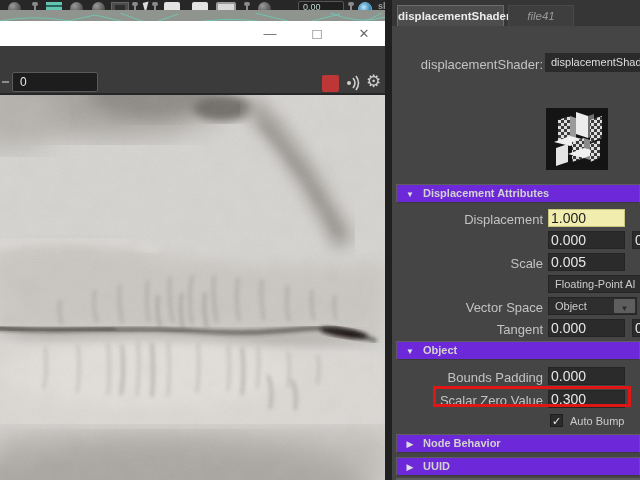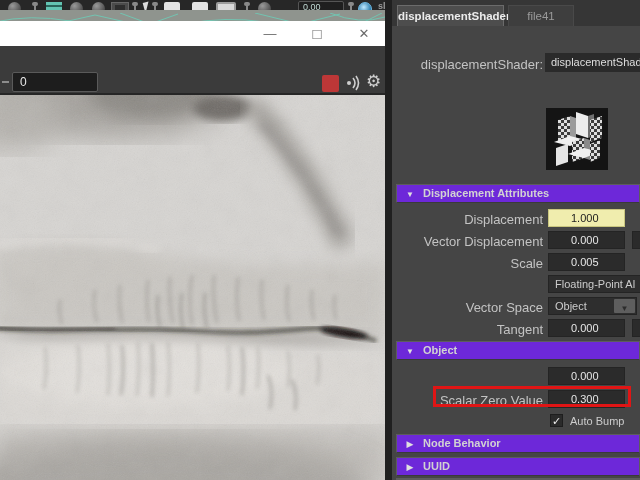--- a/index.html
+++ b/index.html
@@ -36,35 +36,35 @@
   #stop-btn{position:absolute;left:322px;top:29px;width:17px;height:17px;background:#bd3737;border-radius:2px;}
   #live-icon{position:absolute;left:345px;top:28px;width:18px;height:18px;}
   #gear-icon{position:absolute;left:364px;top:26px;width:19px;height:20px;color:#cfcfcf;font-size:17px;line-height:20px;text-align:center;}
   #render-image{position:absolute;left:0;top:74px;width:385px;height:385px;background:#d7d5d2;}
 
   
   #panel{position:absolute;left:392px;top:0;width:248px;height:480px;background:#454545;overflow:hidden;}
   #tabbar{position:absolute;left:0;top:0;width:248px;height:26px;background:#363636;}
   .tab{position:absolute;top:5px;height:21px;font-size:11.5px;line-height:20px;text-align:center;cursor:default;}
   .tab.active{left:5px;width:107px;background:#4d4d4d;border:1px solid #6b6b6b;border-bottom:none;color:#ececec;font-weight:600;}
-  .tab.inactive{left:116px;width:66px;background:#3e3e3e;border:1px solid #494949;border-bottom:none;color:#9b9b9b;}
+  .tab.inactive{left:116px;width:66px;background:#3e3e3e;border:1px solid #494949;border-bottom:none;color:#9b9b9b;font-style:italic;}
 
   .plabel{position:absolute;left:0;width:151px;text-align:right;color:#c3c3c3;font-size:13px;}
   #name-row .plabel{top:57px;}
   #name-field{position:absolute;left:153px;top:53px;width:100px;height:19px;background:#2a2a2a;color:#dedede;font-size:11px;line-height:19px;padding:0 6px;white-space:nowrap;overflow:hidden;}
   #sample-label{top:133px;}
   #sample-swatch{position:absolute;left:154px;top:108px;width:62px;height:62px;background:#141414;}
 
   .sect{position:absolute;left:4px;width:244px;height:19px;background:#6d28d9;border:1px solid #5d5d5d;border-bottom-color:#3a3a3a;color:#d2d2d2;font-size:11px;font-weight:bold;line-height:17px;cursor:default;}
   .sect .tri{display:inline-block;width:26px;text-align:center;color:#e0e0e0;font-size:8px;font-weight:normal;}
   .sect .tri.right{font-size:9px;}
 
   .arow{position:absolute;left:0;width:260px;height:22px;}
   .arow .plabel{top:4px;}
-  .afield{position:absolute;left:156px;top:1px;width:77px;height:18px;background:#2b2b2b;border:1px solid #242424;color:#e6e6e6;font-size:11px;line-height:16px;padding:0 22px;white-space:nowrap;}
+  .afield{position:absolute;left:156px;top:1px;width:77px;height:18px;background:#2b2b2b;border:1px solid #242424;color:#e6e6e6;font-size:14px;line-height:16px;padding:0 2px;white-space:nowrap;}
   .afield.hl{background:#f0edae;color:#1c1c1c;border-color:#c9c67f;}
   .afield.f2{left:240px;width:45px;}
   .adrop{position:absolute;left:156px;top:1px;height:18px;background:#2e2e2e;border:1px solid #242424;color:#cccccc;font-size:11px;line-height:16px;padding:0 6px;white-space:nowrap;}
   .adrop.wide{width:110px;}
   .adrop.narrow{width:89px;}
   .drop-btn{position:absolute;right:1px;top:1px;width:21px;height:14px;background:#5e5e5e;border-radius:1px;text-align:center;}
   .drop-btn span{color:#2c2c2c;font-size:8px;line-height:14px;}
 
   #autobump-row{position:absolute;left:0;top:412px;width:248px;height:20px;}
   #autobump-box{position:absolute;left:158px;top:2px;width:13px;height:13px;background:#2b2b2b;border:1px solid #1e1e1e;color:#f0f0f0;font-size:11px;line-height:13px;text-align:center;}
@@ -273,21 +273,20 @@
 
     <div class="sect" style="top:184px">
       <span class="tri">▼</span><span>Displacement Attributes</span>
     </div>
 
     <div class="arow" style="top:208px">
       <span class="plabel">Displacement</span>
       <span class="afield hl">1.000</span>
     </div>
     <div class="arow" style="top:230px">
-      <span class="plabel">Vector Displacement</span>
       <span class="afield">0.000</span>
       <span class="afield f2">0.0</span>
     </div>
     <div class="arow" style="top:252px">
       <span class="plabel">Scale</span>
       <span class="afield">0.005</span>
     </div>
     <div class="arow" style="top:274px">
       <div class="adrop wide"><span>Floating-Point Al</span></div>
     </div>
@@ -302,20 +301,21 @@
       <span class="plabel">Tangent</span>
       <span class="afield">0.000</span>
       <span class="afield f2">0.0</span>
     </div>
 
     <div class="sect" style="top:341px">
       <span class="tri">▼</span><span>Object</span>
     </div>
 
     <div class="arow" style="top:366px">
+      <span class="plabel">Bounds Padding</span>
       <span class="afield">0.000</span>
     </div>
     <div class="arow" style="top:389px">
       <span class="plabel">Scalar Zero Value</span>
       <span class="afield">0.300</span>
     </div>
     <div id="annotation-box"></div>
 
     <div id="autobump-row">
       <div id="autobump-box"><span>✓</span></div>

